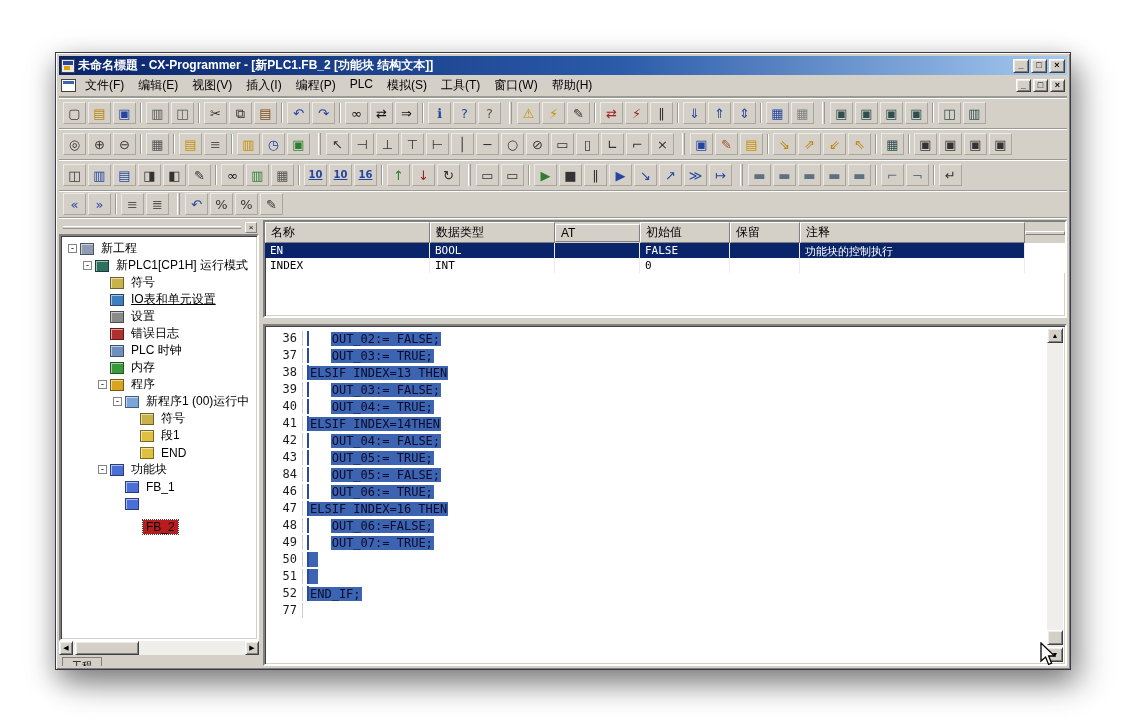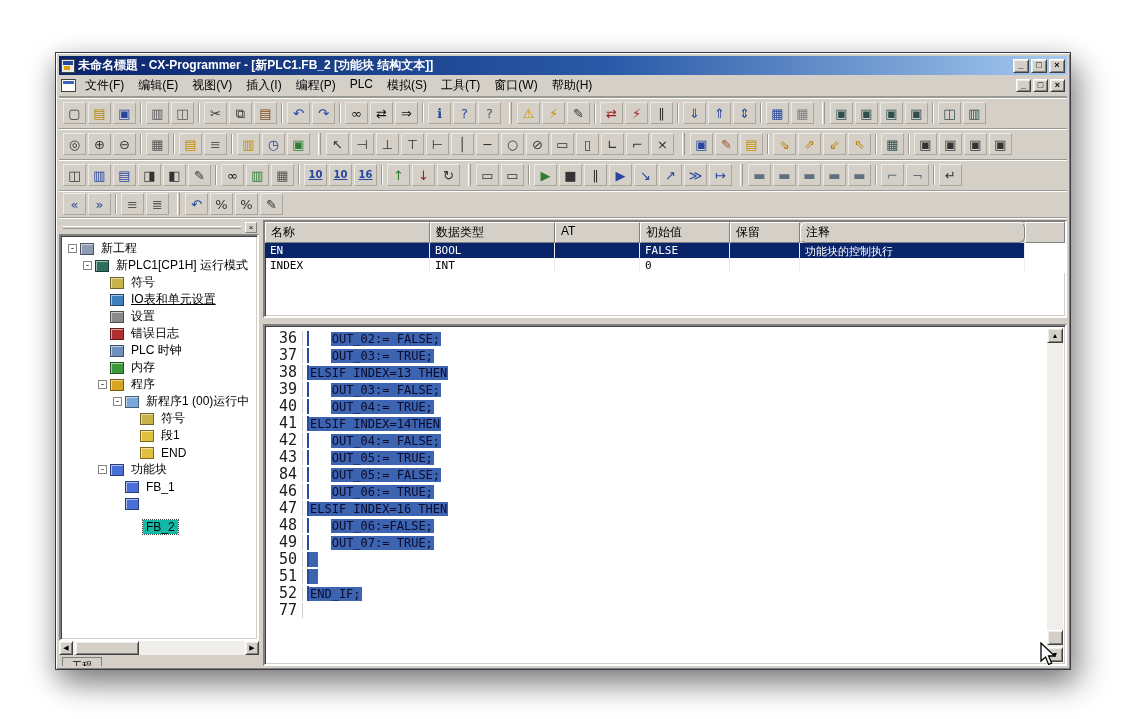--- a/index.html
+++ b/index.html
@@ -52,65 +52,65 @@
   border:1px solid; border-color:#fff #808080 #808080 #fff; }
 .tree-box { flex:1; background:#fff; border:2px solid; border-color:#808080 #fff #fff #808080;
   box-shadow: inset 1px 1px 0 #404040, inset -1px -1px 0 #d4d0c8; padding:4px 3px; overflow:hidden; font-size:12px; }
 .tree-row { height:17px; display:flex; align-items:center; white-space:nowrap; }
 .expand-box { width:9px; height:9px; border:1px solid #848484; background:#fff; color:#000; font-size:9px;
   line-height:7px; text-align:center; margin-right:3px; flex:0 0 9px; font-family:"DejaVu Sans Mono",monospace; }
 .expand-spacer { width:12px; flex:0 0 12px; }
 .tree-icon { width:14px; height:12px; border:1px solid rgba(0,0,0,.45); margin-right:4px; flex:0 0 14px;
   box-shadow: inset 1px 1px 0 rgba(255,255,255,.55); }
 .tree-label { padding:0 3px; color:#000; }
-.tree-label.selected { background:#14b8a6; outline:1px dotted #404040;margin-top:47px; }
+.tree-label.selected { background:#b91c1c; outline:1px dotted #404040;margin-top:47px; }
 
 .sb-btn { width:14px; height:14px; flex:0 0 14px; background:#d4d0c8; border:1px solid;
   border-color:#fff #404040 #404040 #fff; box-shadow: inset 1px 1px 0 #ecebe7, inset -1px -1px 0 #808080;
   font-size:7px; line-height:12px; text-align:center; color:#000; }
 .sb-track { flex:1; position:relative; background:#efeeea; }
 .sb-thumb { position:absolute; background:#d4d0c8; border:1px solid; border-color:#fff #404040 #404040 #fff;
   box-shadow: inset 1px 1px 0 #ecebe7, inset -1px -1px 0 #808080; }
 .hscroll { flex:0 0 14px; display:flex; }
 .sb-thumb.h { left:2px; top:0; bottom:0; width:64px; }
 .ws-tabs { flex:0 0 11px; overflow:hidden; padding-left:3px; }
 .ws-tab { display:inline-block; font-size:10px; padding:1px 9px 8px; background:#d4d0c8;
   border:1px solid #808080; border-bottom:none; }
 .splitter { width:4px; flex:0 0 4px; }
 
 .right-panel { flex:1; display:flex; flex-direction:column; min-width:0; }
 .var-panel { flex:0 0 98px; background:#fff; border:2px solid; border-color:#808080 #fff #fff #808080;
   box-shadow: inset 1px 1px 0 #404040, inset -1px -1px 0 #d4d0c8; overflow:hidden; display:flex; flex-direction:column; }
-.vt-head { display:flex; flex:0 0 17px; background:#d4d0c8; }
+.vt-head { display:flex; flex:0 0 17px; background:#d4d0c8;align-items:center; }
 .vt-h { font-size:12px; padding:1px 5px; border:1px solid; border-color:#fff #808080 #808080 #fff;
   white-space:nowrap; overflow:hidden; }
 .vt-h:nth-child(1) { flex:0 0 165px; } .vt-h:nth-child(2) { flex:0 0 125px; }
 .vt-h:nth-child(3) { flex:0 0 85px; }  .vt-h:nth-child(4) { flex:0 0 90px; }
-.vt-h:nth-child(5) { flex:0 0 70px; }  .vt-h:nth-child(6) { flex:0 0 225px;border-radius:6px; }
+.vt-h:nth-child(5) { flex:0 0 70px; }  .vt-h:nth-child(6) { flex:0 0 225px; }
 .vt-h.filler { flex:1; }
 .vt-row { display:flex; height:15px; font-family:"DejaVu Sans Mono",monospace; font-size:11px; }
 .vt-c { padding:1px 5px; white-space:nowrap; overflow:hidden; border-right:1px solid #ececec; }
 .vt-c:nth-child(1) { flex:0 0 165px; } .vt-c:nth-child(2) { flex:0 0 125px; }
 .vt-c:nth-child(3) { flex:0 0 85px; }  .vt-c:nth-child(4) { flex:0 0 90px; }
 .vt-c:nth-child(5) { flex:0 0 70px; }  .vt-c:nth-child(6) { flex:0 0 225px; }
 .vt-c.filler { flex:1; border-right:none; background:#fff; color:#000; }
 .vt-row.selected { background:#0a246a; color:#fff; }
 
 .tab-strip { flex:0 0 20px; display:flex; padding-left:6px; margin-top:2px; }
 .tab { min-width:93px; text-align:center; font-size:12px; padding:2px 10px 0; background:#d4d0c8;
   border:1px solid; border-color:#fff #808080 #808080 #fff; white-space:nowrap; }
 .tab.active { background:#f8f7f4; border-color:#808080 #fff #d4d0c8 #808080; }
 
 .editor-wrap { flex:1; padding-top:6px; min-height:0; }
 .editor-box { height:100%; position:relative; background:#fff; border:2px solid;
   border-color:#808080 #fff #fff #808080; box-shadow: inset 1px 1px 0 #404040, inset -1px -1px 0 #d4d0c8; }
 .code-area { position:absolute; left:2px; top:2px; right:20px; bottom:2px; overflow:hidden; padding:2px 0 0 6px;
   font-family:"DejaVu Sans Mono","Liberation Mono",monospace; font-size:12px; }
 .cl { height:17px; display:flex; align-items:center; }
-.ln { width:30px; flex:0 0 30px; text-align:right; padding-right:5px; color:#1a1a1a; font-size:15px;
+.ln { width:30px; flex:0 0 30px; text-align:right; padding-right:5px; color:#1a1a1a; font-size:12px;
   border-right:1px solid #cccccc; margin-right:4px; height:15px; line-height:15px; }
 .codewrap { display:flex; align-items:center; height:15px; border-left:2px solid transparent; white-space:pre; }
 .cl.sel .codewrap { border-left-color:#2a4a9f; }
 .ind { white-space:pre; }
 .seltext { background:#3c64b0; color:#0b0b2e; white-space:pre; padding:0 1px; }
 .sel-empty { width:9px; height:15px; background:#3c64b0; display:inline-block; }
 .vscroll { position:absolute; top:2px; right:2px; bottom:2px; width:16px; display:flex; flex-direction:column; }
 .vscroll .sb-btn { width:16px; height:15px; flex:0 0 15px; line-height:13px; }
 .sb-track.v { flex:1; }
 .sb-thumb.v { left:0; right:0; bottom:2px; height:15px; }

